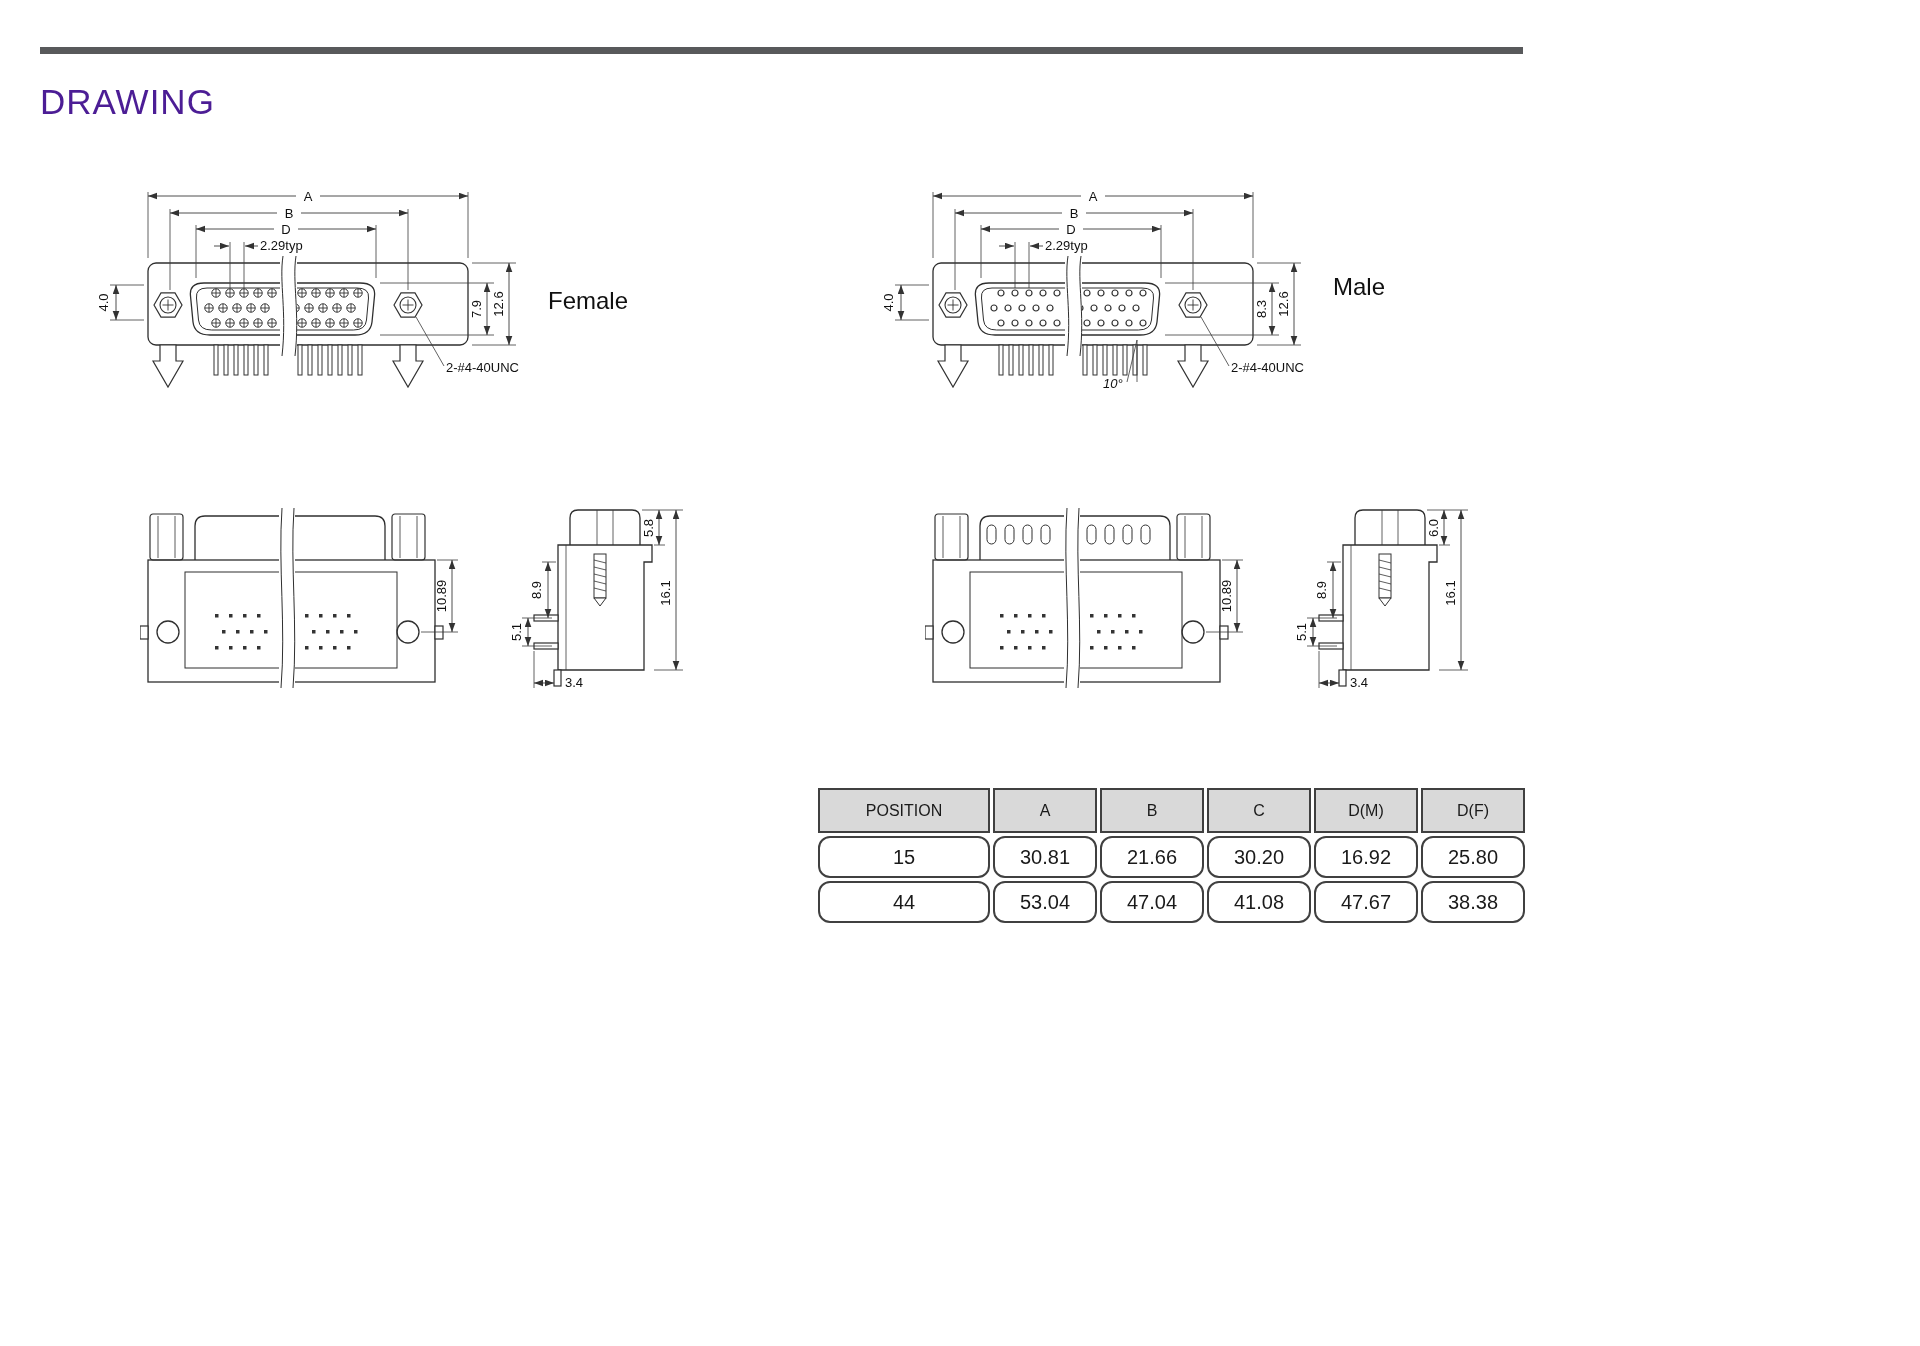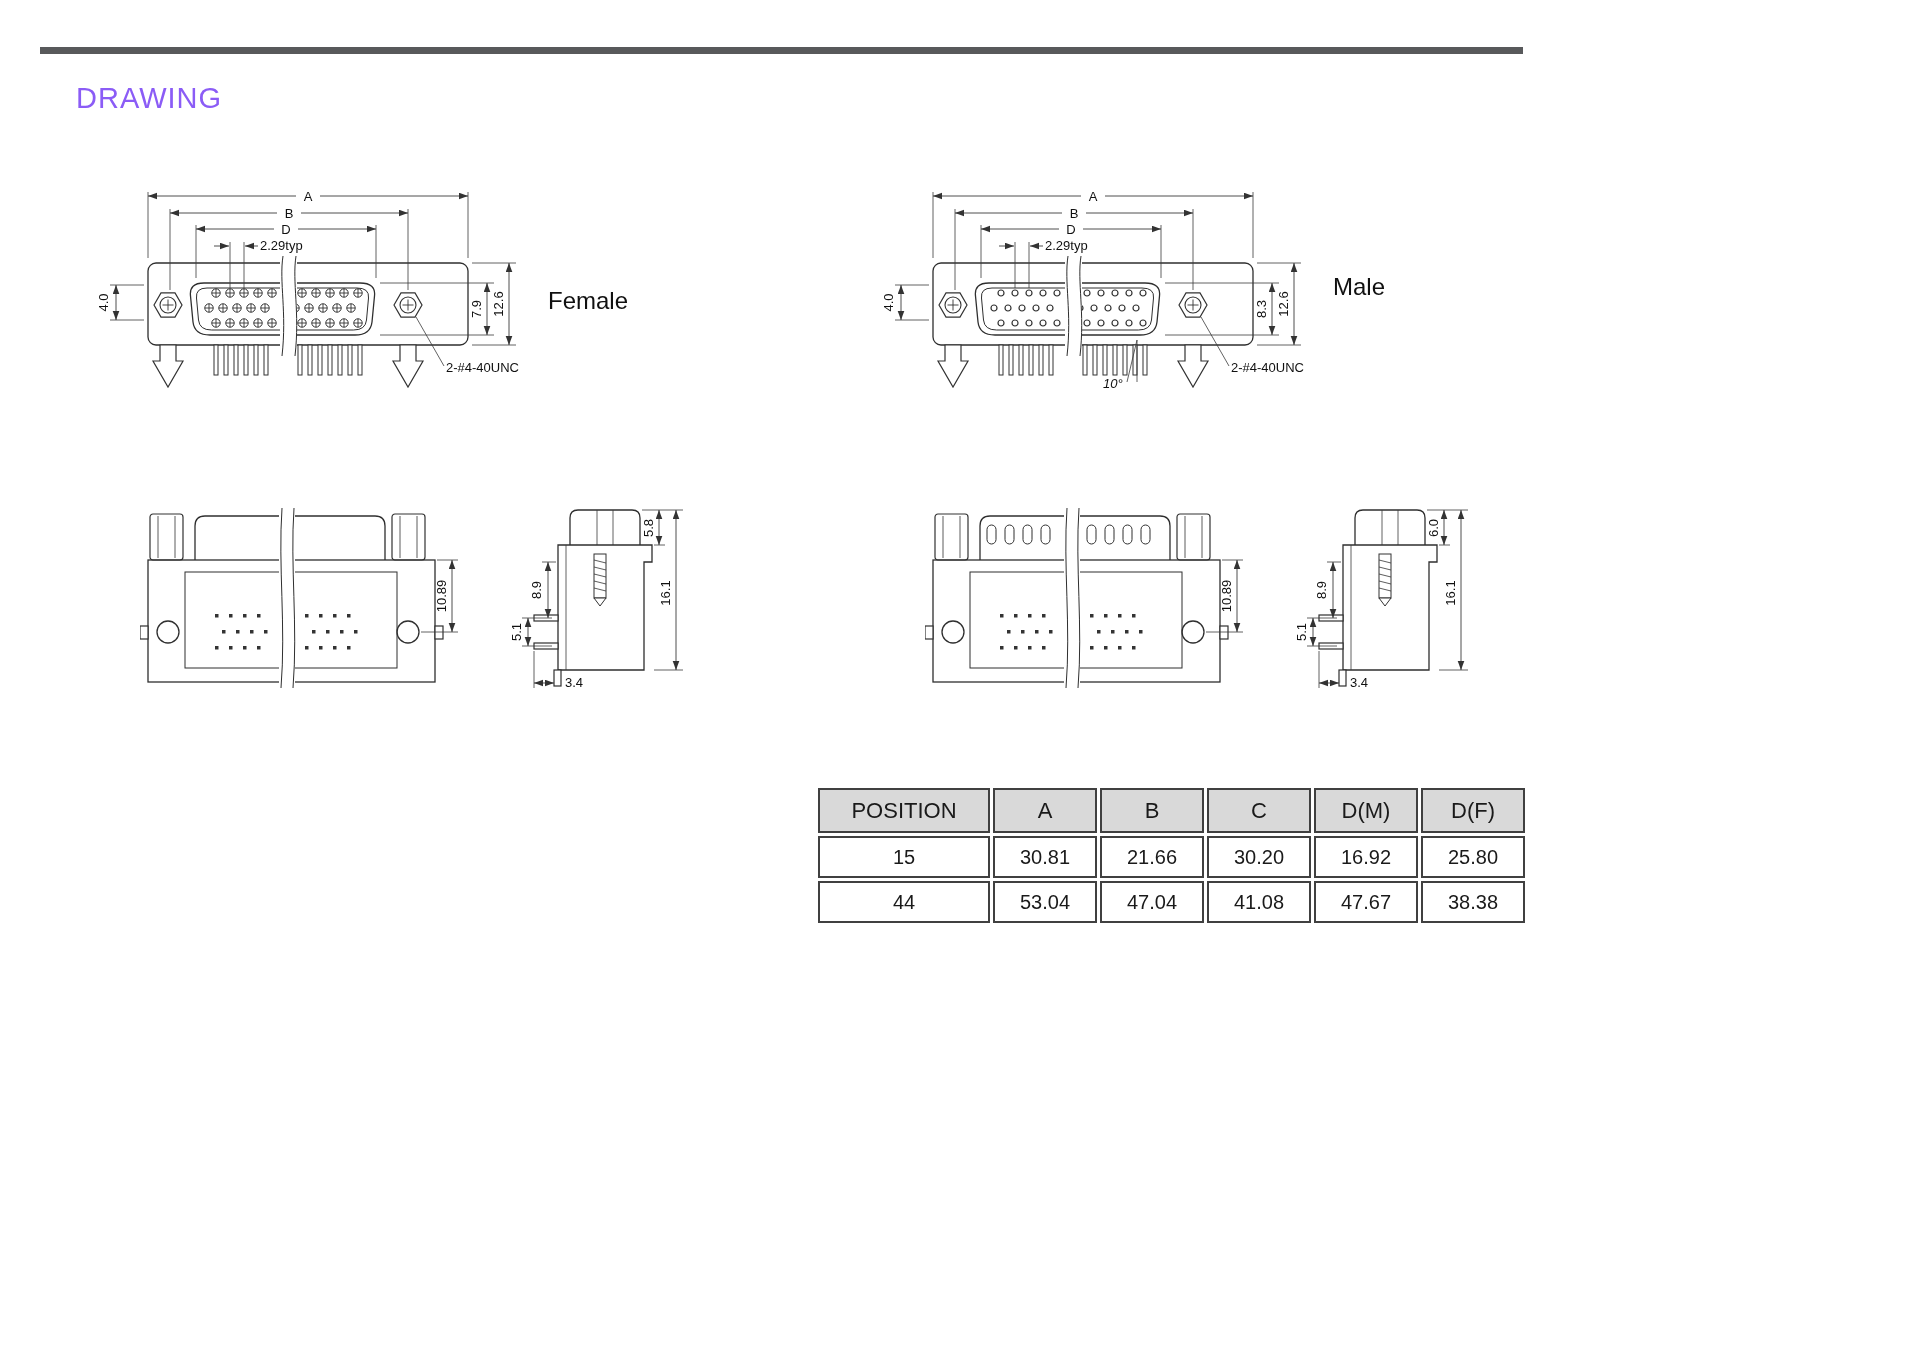--- a/index.html
+++ b/index.html
@@ -1,34 +1,34 @@
 <!DOCTYPE html>
 <html><head>
 <meta charset="utf-8">
 <style>
   * { margin:0; padding:0; box-sizing:border-box; }
   html,body { width:1920px; height:1346px; background:#ffffff;
     font-family:"Liberation Sans", sans-serif; color:#1a1a1a; position:relative; }
   .abs { position:absolute; }
   .topbar { position:absolute; left:40px; top:47px; width:1483px; height:7px; background:#58595b; }
-  .page-title { position:absolute; left:40px; top:82px; font-size:29px; letter-spacing:1px; color:#8b5cf6;margin-left:36px; }
+  .page-title { position:absolute; left:40px; top:82px; font-size:35px; letter-spacing:1px; color:#4c1d95; }
   .view-label { position:absolute; font-size:24px; color:#111;text-align:center; }
 
   
   .ln  { stroke:#2f2f2f; stroke-width:1.3; fill:none; }
   .lnf { stroke:#2f2f2f; stroke-width:1.2; fill:#ffffff; }
   .ext { stroke:#3a3a3a; stroke-width:0.8; fill:none; }
   .dim { stroke:#3a3a3a; stroke-width:0.9; fill:none; }
   .t   { font-family:"Liberation Sans",sans-serif; font-size:13px; fill:#111; }
 
   
   .dim-table { position:absolute; left:815px; top:785px; border-collapse:separate; border-spacing:3px; }
   .dim-table th, .dim-table td { border:2px solid #404040; text-align:center; vertical-align:middle; }
-  .dim-table th { background:#d9d9d9; font-size:22px; font-weight:normal; height:45px; }
-  .dim-table td { background:#ffffff; font-size:20px; height:42px; }
+  .dim-table th { background:#d9d9d9; font-size:16px; font-weight:normal; height:45px; }
+  .dim-table td { background:#ffffff; font-size:20px; height:42px;border-radius:12px; }
   .col-pos { width:172px; } .col-n { width:104px; }
 </style>
 </head>
 <body>
 
 <svg width="0" height="0" style="position:absolute">
   <defs>
     <marker id="arr" markerUnits="userSpaceOnUse" markerWidth="10" markerHeight="8" refX="9" refY="3.5" orient="auto-start-reverse">
       <path d="M0,0.2 L9,3.5 L0,6.8 Z" fill="#333"></path>
     </marker>

